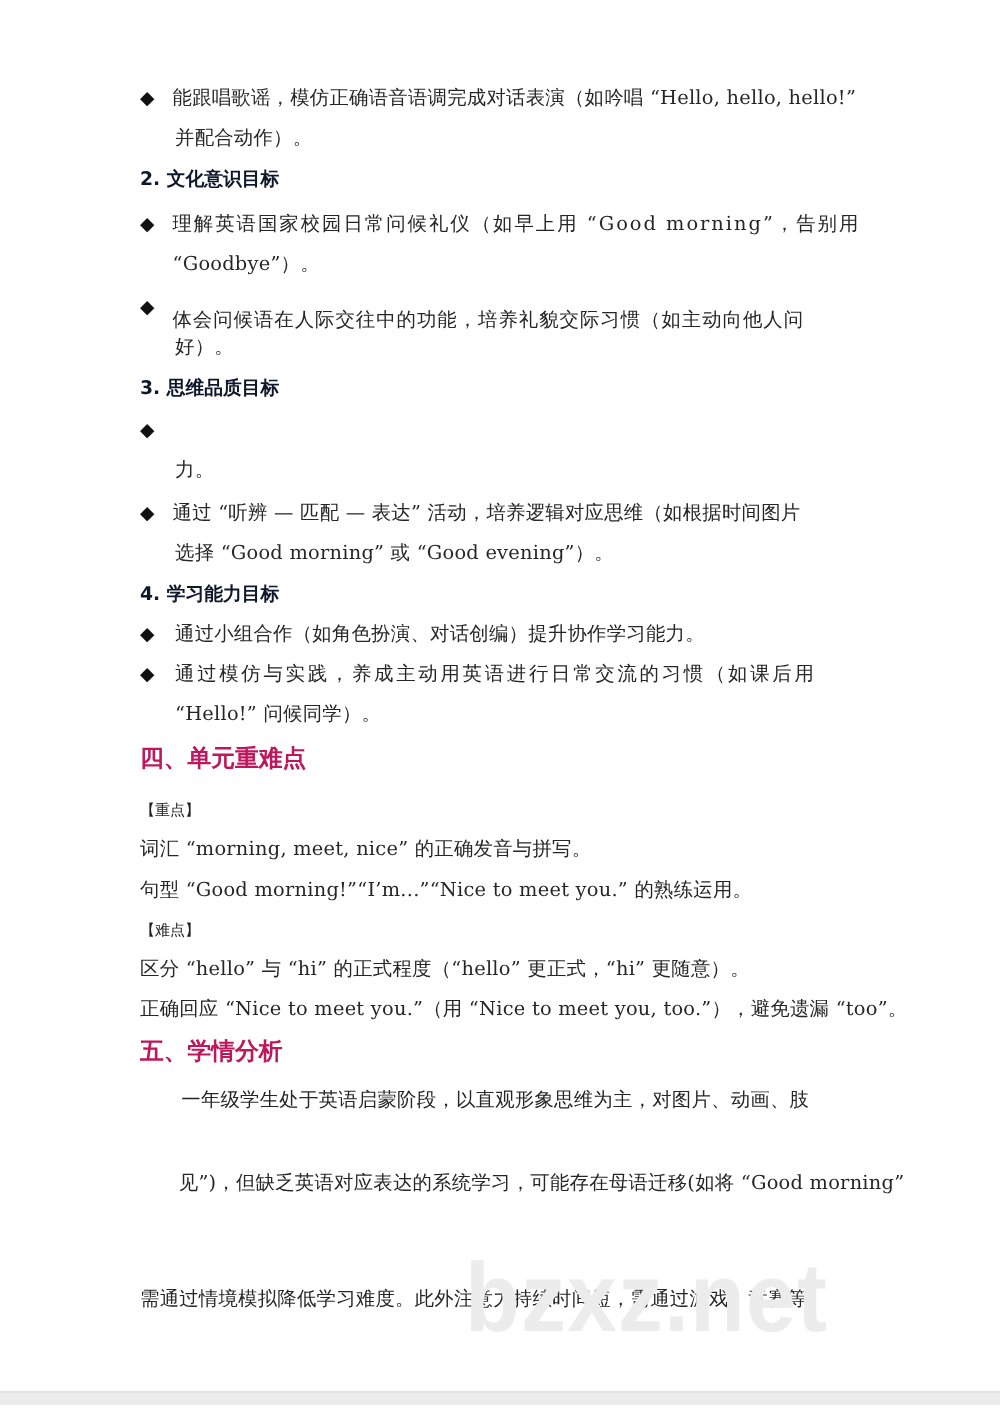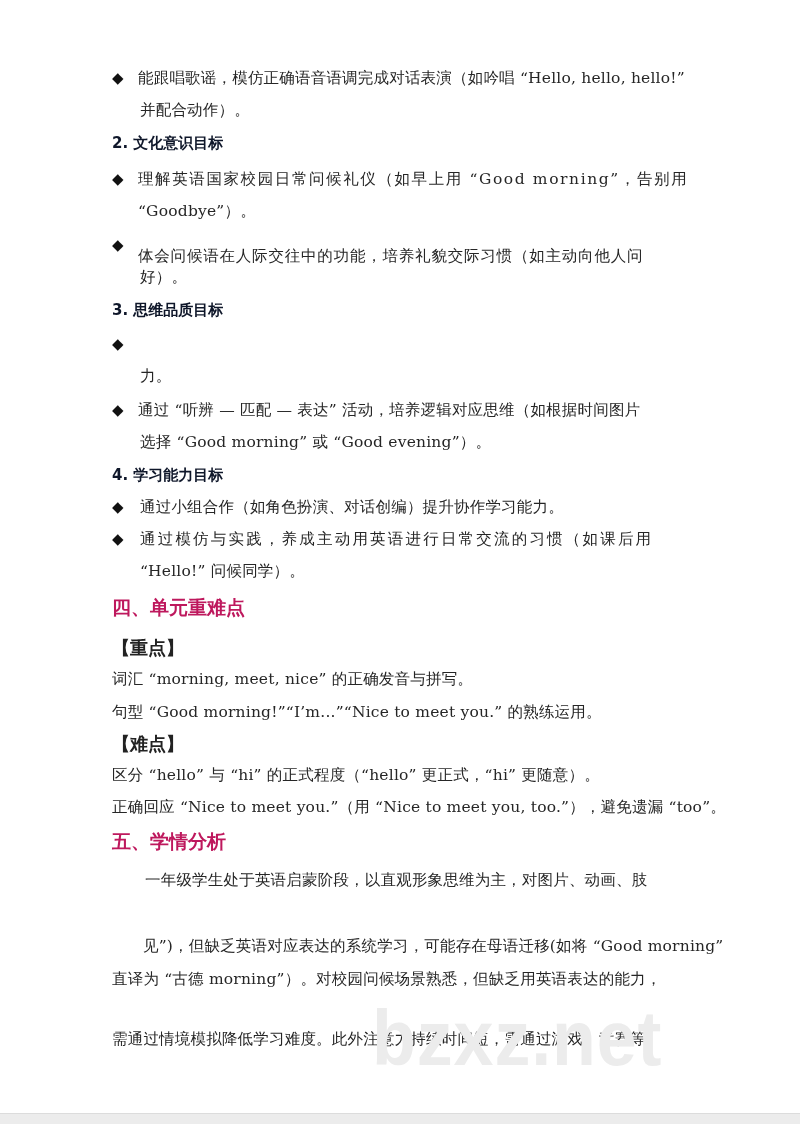--- a/index.html
+++ b/index.html
@@ -67,22 +67,22 @@
     position: absolute;
     font-family: "DejaVu Sans", "Liberation Sans", sans-serif;
     font-weight: bold;
     font-size: 19px;
     line-height: 24px;
     color: #be185d;
   }
   .tag {
     position: absolute;
     font-family: "DejaVu Sans", "Liberation Sans", sans-serif;
-    font-weight: bold;
-    font-size: 18px;
+    font-weight: normal;
+    font-size: 12px;
     line-height: 20px;
     color: #222;
   }
   .watermark {
     position: absolute;
     left: 372px;
     top: 998px;
     font-family: "Liberation Sans", "DejaVu Sans", sans-serif;
     font-weight: bold;
     font-size: 78px;
@@ -137,20 +137,19 @@
   <div class="line" style="left:112px; top:702px;">句型 “Good morning!”“I’m...”“Nice to meet you.” 的熟练运用。</div>
 
   <div class="tag" style="left:112px; top:734px;">【难点】</div>
   <div class="line" style="left:112px; top:765px;">区分 “hello” 与 “hi” 的正式程度（“hello” 更正式，“hi” 更随意）。</div>
   <div class="line" style="left:112px; top:797px;">正确回应 “Nice to meet you.”（用 “Nice to meet you, too.”），避免遗漏 “too”。</div>
 
   <div class="h2" style="left:112px; top:829px;">五、学情分析</div>
 
   <div class="line" style="left:145px; top:870px;">一年级学生处于英语启蒙阶段，以直观形象思维为主，对图片、动画、肢</div>
   <div class="line" style="left:112px; top:936px;margin-left:31px;">见”)，但缺乏英语对应表达的系统学习，可能存在母语迁移(如将 “Good morning”</div>
-  <div class="line" style="left:112px; top:969px;">直译为 “古德  morning”）。对校园问候场景熟悉，但缺乏用英语表达的能力，</div>
   <div class="line" style="left:112px; top:1001px;margin-top:28px;">需通过情境模拟降低学习难度。此外注意力持续时间短，需通过游戏、竞赛等</div>
 
   <div class="watermark">bzxz.net</div>
 </div>
 
 <div class="page-gap"></div>
 <div class="next-page"></div>
 
 </body></html>

